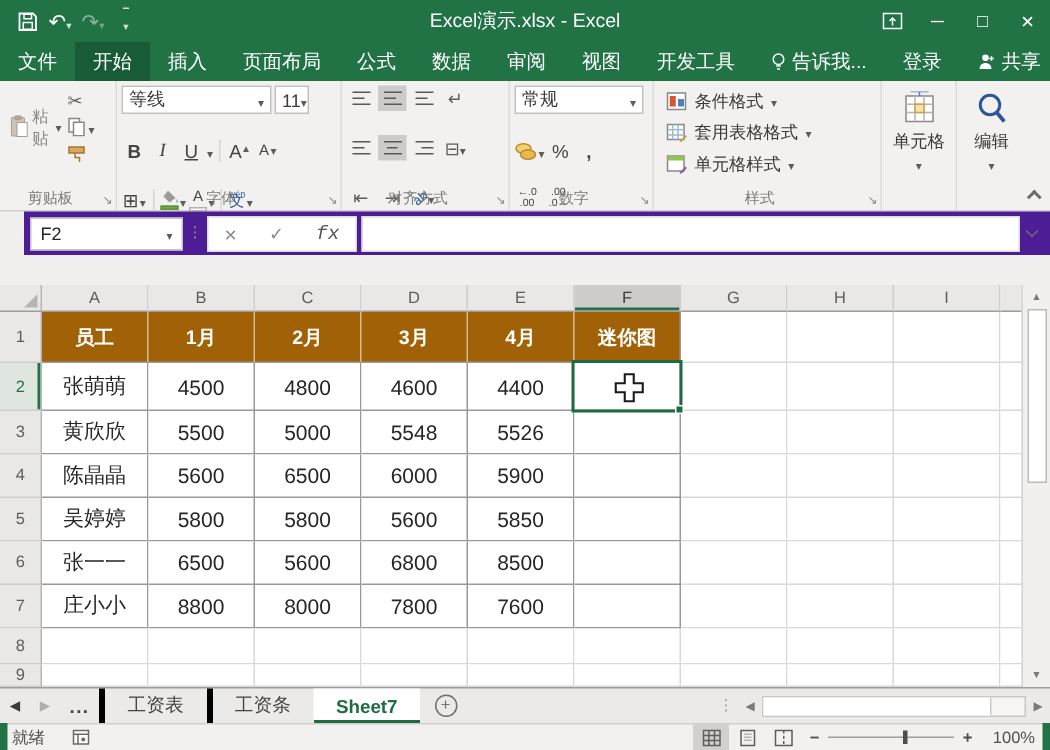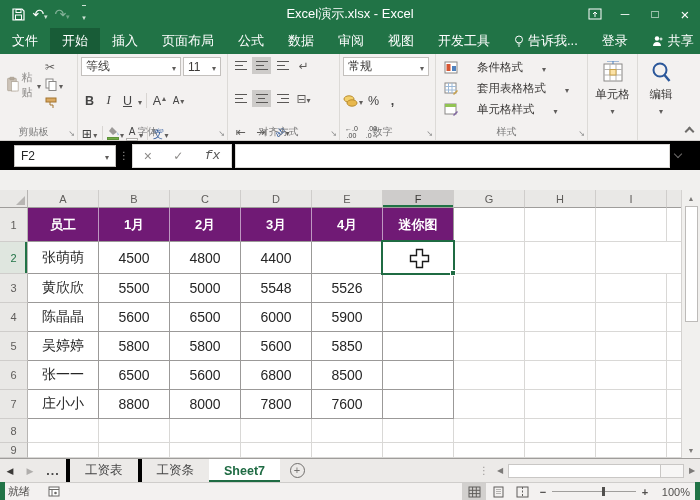--- a/index.html
+++ b/index.html
@@ -52,26 +52,26 @@
   .ib.sel{background:#cdcbc9}
   .lic{width:12px;height:9px;background-repeat:no-repeat;background-image:linear-gradient(#5a5856,#5a5856),linear-gradient(#5a5856,#5a5856),linear-gradient(#5a5856,#5a5856)}
   .lal{background-size:12px 1px,8px 1px,12px 1px;background-position:left 0,left 4px,left 8px}
   .lac{background-size:12px 1px,7px 1px,12px 1px;background-position:center 0,center 4px,center 8px}
   .lar{background-size:12px 1px,8px 1px,12px 1px;background-position:right 0,right 4px,right 8px}
   .glyphic{font-size:12px;color:#5f5d5b}
   .abrot{font-size:9px;color:#2b579a;transform:rotate(-40deg);display:inline-block}
   
   .dec2{font-size:7px;line-height:7px;text-align:center;color:#444}
   
-  .stylerow{display:flex;align-items:center;gap:19px;height:21px;padding:0 5px;font-size:11.5px;color:#3c3a38;white-space:nowrap}
+  .stylerow{display:flex;align-items:center;gap:5px;height:21px;padding:0 5px;font-size:11.5px;color:#3c3a38;white-space:nowrap}
   
   .bigbtn{display:flex;flex-direction:column;align-items:center;gap:2px;padding-top:4px;font-size:11.5px;color:#3c3a38}
   .collapse{position:absolute;right:7px;bottom:5px;width:7px;height:7px;border-top:2px solid #6e6c6a;border-right:2px solid #6e6c6a;transform:rotate(-45deg)}
   
-  .fbar{position:absolute;top:141px;left:0;right:0;height:29px;background:#000000;display:flex;align-items:center;padding:0 14px}
+  .fbar{position:absolute;top:141px;left:16px;right:0;height:29px;background:#4c1d95;display:flex;align-items:center;padding:0 4px}
   .namebox{width:102px;height:22px;background:#fff;border:1px solid #c6c3c0;display:flex;align-items:center;padding:0 6px;font-size:12px;color:#262626}
   .namebox .dd{margin-left:auto}
   .vdots{width:16px;text-align:center;color:#9a9896;font-size:10px}
   .fbtns{width:100px;height:24px;background:#fff;border:1px solid #dcdad7;display:flex;align-items:center;justify-content:space-around;color:#8c8a88}
   .fx{font-family:Liberation Mono, monospace;font-style:italic;font-size:13px;color:#555}
   .finput{flex:1;height:24px;background:#fff;border:1px solid #dcdad7;margin-left:3px}
   .fchev{width:16px;display:flex;align-items:center;justify-content:center}
   .chevd{width:6px;height:6px;border-left:1.5px solid #6e6c6a;border-bottom:1.5px solid #6e6c6a;transform:rotate(-45deg);margin-top:-3px}
   
   .gridzone{position:absolute;top:170px;left:0;right:0;height:288px;background:#f1f0ee}
@@ -81,21 +81,21 @@
   .hdr{height:18px}
   .corner{width:28px;flex:none;background:#e9e8e6;border-right:1px solid #b7b5b3;border-bottom:1px solid #9f9d9b;position:relative}
   .tri{position:absolute;right:2px;bottom:2px;width:0;height:0;border-left:9px solid transparent;border-bottom:9px solid #b7b5b3}
   .ch{width:71px;flex:none;background:#e9e8e6;border-right:1px solid #cfcdcb;border-bottom:1px solid #9f9d9b;display:flex;align-items:center;justify-content:center;font-size:11px;color:#5f5d5b}
   .ch.sel{background:#cecccb;box-shadow:inset 0 -2px 0 #217346;color:#3c3a38}
   .fillh{flex:1;background:#e9e8e6;border-bottom:1px solid #9f9d9b}
   .rn{width:28px;flex:none;background:#e9e8e6;border-right:1px solid #b7b5b3;border-bottom:1px solid #cfcdcb;display:flex;align-items:center;justify-content:center;font-size:11px;color:#5f5d5b}
   .rn.sel{background:#dfe6df;color:#217346;box-shadow:inset -2px 0 0 #217346}
   .c{width:71px;flex:none;background:#fff;border-right:1px solid #d9d8d6;border-bottom:1px solid #d9d8d6}
   .c.t{border-right-color:#9b9998;border-bottom-color:#9b9998;display:flex;align-items:center;justify-content:center;font-size:14px;color:#262626}
-  .c.gr{background:#701a75;border-right-color:rgba(255,255,255,.55);border-bottom-color:#9b9998;display:flex;align-items:center;justify-content:center;font-size:13px;font-weight:700;color:#fff}
+  .c.gr{background:#a16207;border-right-color:rgba(255,255,255,.55);border-bottom-color:#9b9998;display:flex;align-items:center;justify-content:center;font-size:13px;font-weight:700;color:#fff}
   .c.gr.lastgr{border-right-color:#9b9998}
   .fillc{flex:1;border-bottom:1px solid #d9d8d6;background:#fff}
   .r1{height:34px}.r2{height:32px}.rr{height:29px}.r8{height:24px}.r9{height:15px}
   .selbox{position:absolute;left:381px;top:50px;width:74px;height:35px;border:2px solid #1f6b43;pointer-events:none;z-index:3}
   .handle{position:absolute;right:-3px;bottom:-3px;width:6px;height:6px;background:#1f6b43;border:1px solid #fff}
   .cur{position:absolute;left:26px;top:6px}
   .vscroll{position:absolute;top:20px;right:0;bottom:0;width:19px;background:#f1f0ee;border-left:1px solid #d4d2d0;display:flex;flex-direction:column;align-items:center;z-index:4}
   .sarr{height:16px;display:flex;align-items:center;justify-content:center;font-size:7px;color:#7c7a78;width:100%}
   .vthumb{width:13px;height:116px;background:#fff;border:1px solid #bdbbb9}
   .vspace{flex:1}
@@ -226,21 +226,21 @@
     <div class="glabel">剪贴板</div>
     <span class="launcher"></span>
   </div>
 
   <div class="rgroup" style="width:150px">
     <div class="frow">
       <div class="fselect" style="width:100px">
           <span>等线</span>
           <span class="dd"></span>
         </div>
-      <div class="fselect" style="width:38px">
+      <div class="fselect" style="width:23px">
           <span>11</span>
           <span class="dd"></span>
         </div>
     </div>
     <div class="frow">
       <span class="tbtn" style="font-weight:700">B</span>
       <span class="tbtn" style="font-style:italic;font-family:'Liberation Serif',serif">I</span>
       <span class="tbtn bU">U</span>
       <span class="dd"></span>
       <span class="sep"></span>
@@ -475,20 +475,21 @@
         <div class="c"></div>
         <div class="c"></div>
       <div class="fillc"></div>
     </div>
 
     <div class="srow r2">
       <div class="rn sel">2</div>
       <div class="c t">张萌萌</div>
       <div class="c t">4500</div>
       <div class="c t">4800</div>
+      <div class="c t">4600</div>
       <div class="c t">4400</div>
       <div class="c t"></div>
       <div class="c"></div>
         <div class="c"></div>
         <div class="c"></div>
       <div class="fillc"></div>
     </div>
 
     <div class="srow rr">
       <div class="rn">3</div>

